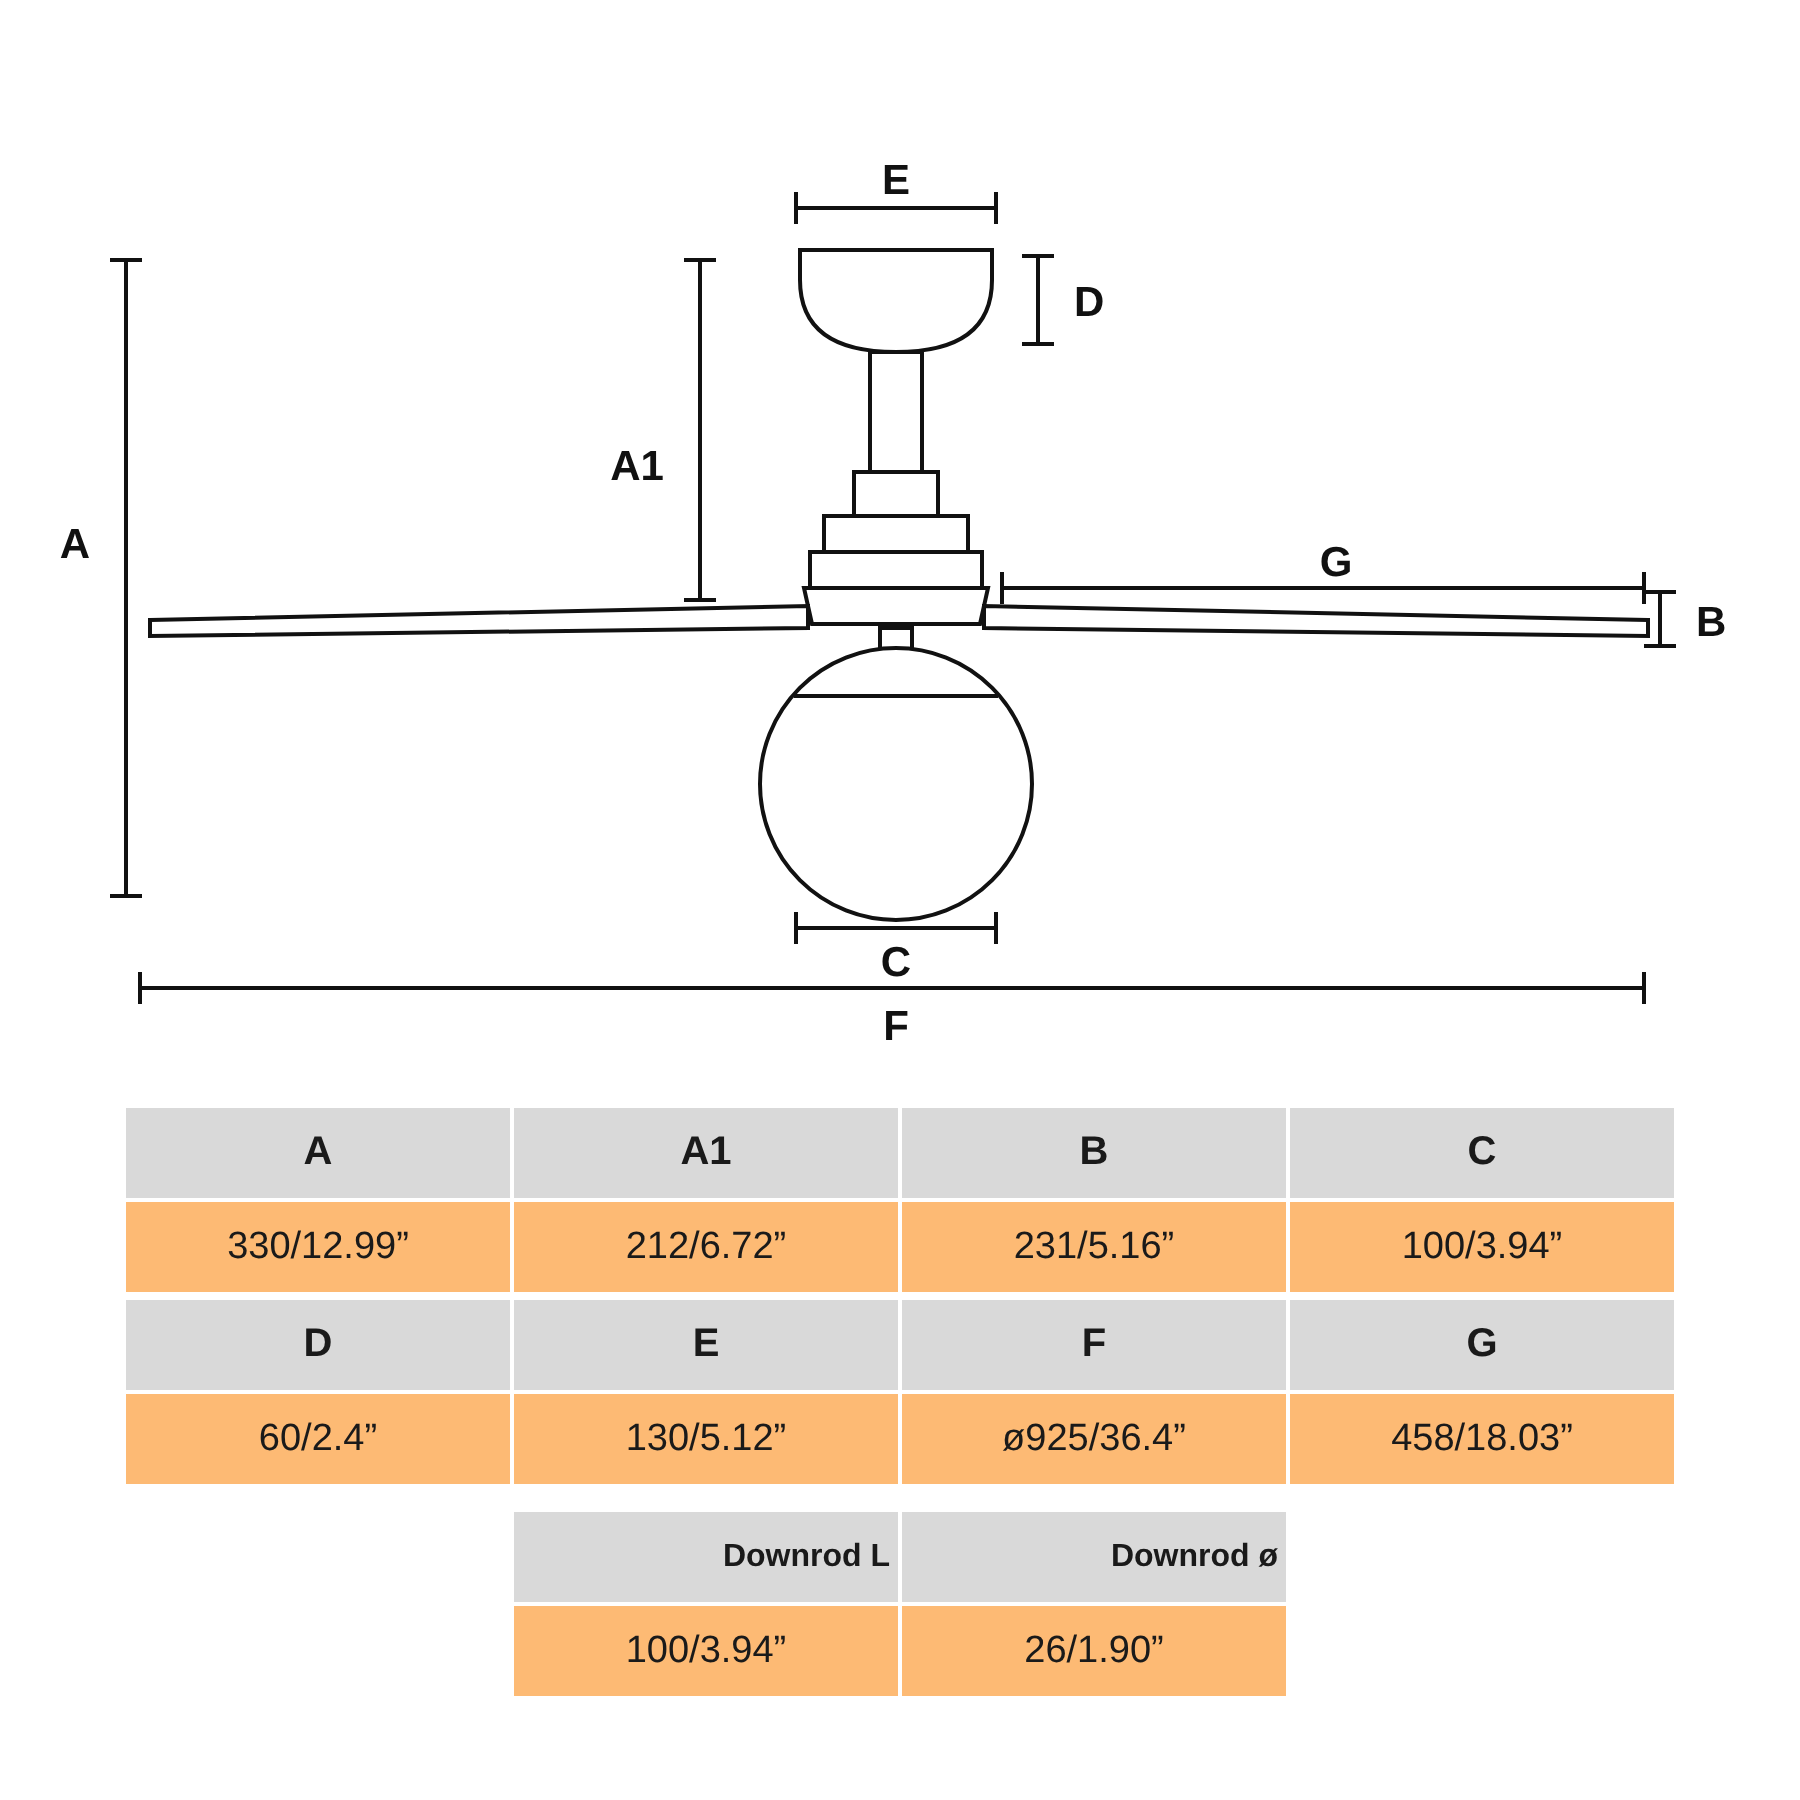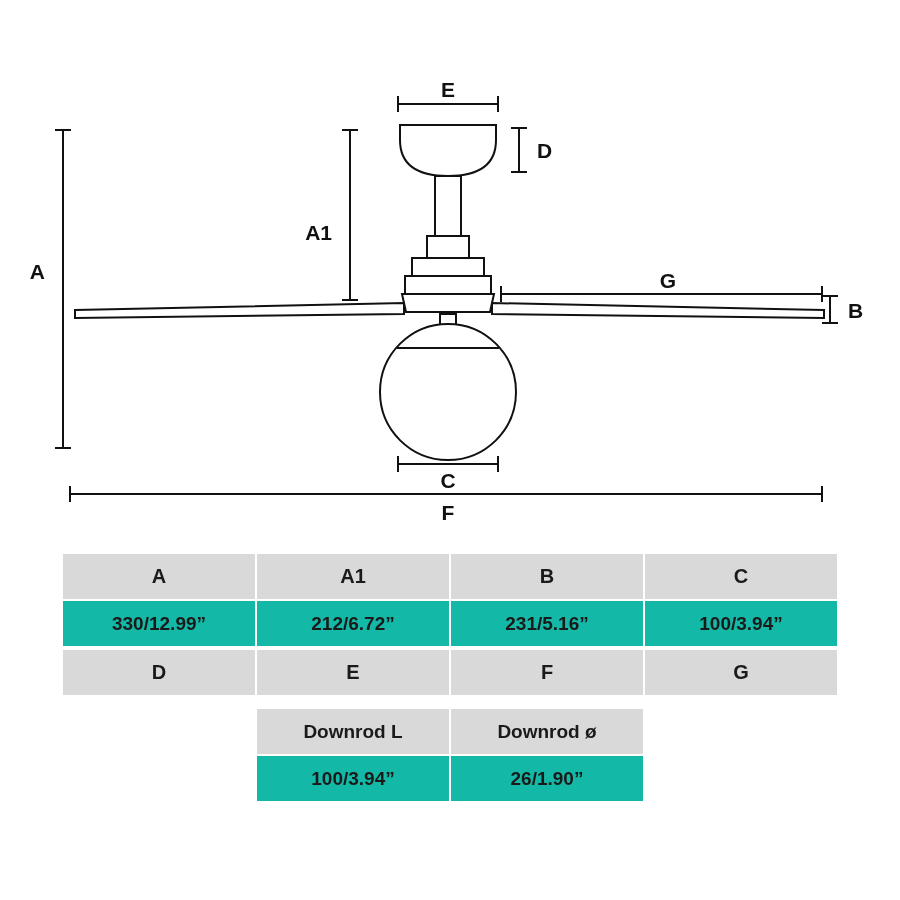--- a/index.html
+++ b/index.html
@@ -50,27 +50,26 @@
     height: 45px;
     padding: 0 4px;
     border: 2px solid #ffffff;
   }
   table.spec tr.head td {
     background: #d9d9d9;
     font-weight: bold;
     font-size: 20px;
   }
   table.spec tr.val td {
-    background: #14b8a6;
-    font-weight: bold;
+    background: #fdba74;
   }
   table.main td { width: 184px; }
   table.rod { margin-top: 10px; }
   table.rod td { width: 184px; }
-  table.rod tr.head td { font-size: 19px; }
+  table.rod tr.head td { font-size: 16px; text-align: right; }
 </style>
 </head>
 <body>
 
 <div id="diagram-area">
   <svg id="diagram-svg" width="900" height="540" viewBox="0 0 900 540" xmlns="http://www.w3.org/2000/svg">
 
     <g fill="none" stroke="#111111" stroke-width="2" stroke-linecap="butt">
 
       <g>
@@ -180,20 +179,26 @@
     </table>
 
   <table class="spec main">
     <tbody>
         <tr class="head">
       <td>D</td>
       <td>E</td>
       <td>F</td>
       <td>G</td>
     </tr>
+    <tr class="val">
+      <td>60/2.4”</td>
+      <td>130/5.12”</td>
+      <td>ø925/36.4”</td>
+      <td>458/18.03”</td>
+    </tr>
   </tbody>
     </table>
 
   <table class="spec rod">
     <tbody>
         <tr class="head">
       <td>Downrod L</td>
       <td>Downrod ø</td>
     </tr>
     <tr class="val">

